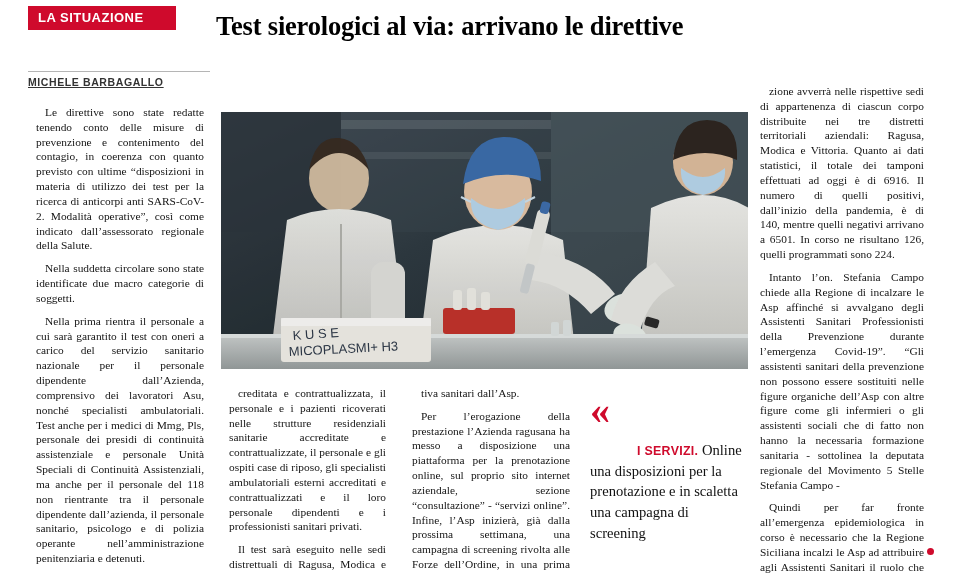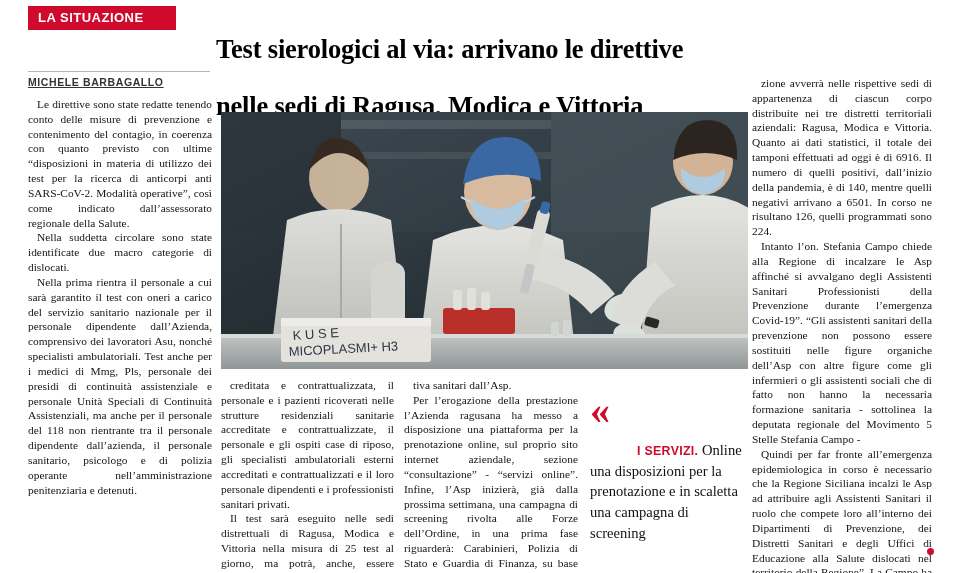--- a/index.html
+++ b/index.html
@@ -43,21 +43,21 @@
     left: 216px;
     top: 10px;
     width: 530px;
     font-family: "Liberation Serif", serif;
     font-weight: bold;
     font-size: 26.5px;
     line-height: 1.28;
     color: #000000;
     letter-spacing: -0.2px;
   }
-  .headline .hl-line { display: block; margin-top: 23px; }
+  .headline .hl-line { display: block; }
 
   
   .byline {
     position: absolute;
     left: 28px;
     top: 76px;
     width: 182px;
     font-family: "Liberation Sans", sans-serif;
     font-size: 10.5px;
     font-weight: bold;
@@ -78,21 +78,21 @@
   .col {
     position: absolute;
     text-align: justify;
     font-family: "Liberation Serif", serif;
     font-size: 11.4px;
     line-height: 1.30;
     color: #141414;
     -webkit-hyphens: auto;
     hyphens: auto;
   }
-  .col p { margin: 0; text-indent: 9px; }
+  .col p { margin: 8px; text-indent: 9px; }
   .col p.first { text-indent: 9px; }
 
   #col1 { left: 28px; top: 97px;  width: 184px; }
   #col2 { left: 221px; top: 378px; width: 173px; }
   #col3 { left: 404px; top: 378px; width: 174px; }
   #col4 { left: 752px; top: 76px;  width: 180px; }
 
   
   .photo {
     position: absolute;
@@ -148,21 +148,20 @@
 </head>
 <body>
 
 <div class="page">
 
   <div class="flag"></div>
   <div class="flag-label">LA SITUAZIONE</div>
 
   <div class="headline">
     <span class="hl-line">Test sierologici al via: arrivano le direttive</span>
-    <span class="hl-line">nelle sedi di Ragusa, Modica e Vittoria</span>
   </div>
 
   <div class="byline-rule"></div>
   <div class="byline">MICHELE BARBAGALLO</div>
 
   <div class="photo">
     <svg viewBox="0 0 527 257" preserveAspectRatio="none">
       <defs>
         <linearGradient id="bgGrad" x1="0" y1="0" x2="1" y2="1">
           <stop offset="0%" stop-color="#4e5a62"></stop>
@@ -246,21 +245,21 @@
 
       <rect x="330" y="210" width="8" height="14" rx="2" fill="#dfe4e3"></rect>
       <rect x="342" y="208" width="8" height="16" rx="2" fill="#dfe4e3"></rect>
 
       <rect x="0" y="0" width="527" height="257" fill="#000000" opacity="0.06"></rect>
     </svg>
   </div>
 
   <div class="col" id="col1">
     <p>Le direttive sono state redatte tenendo conto delle misure di prevenzione e contenimento del contagio, in coerenza con quanto previsto con ultime “disposizioni in materia di utilizzo dei test per la ricerca di anticorpi anti SARS-CoV-2. Modalità operative”, così come indicato dall’assessorato regionale della Salute.</p>
-    <p>Nella suddetta circolare sono state identificate due macro categorie di dislocati.</p>
+    <p>Nella suddetta circolare sono state identificate due macro categorie di soggetti.</p>
     <p>Nella prima rientra il personale a cui sarà garantito il test con oneri a carico del servizio sanitario nazionale per il personale dipendente dall’Azienda, comprensivo dei lavoratori Asu, nonché specialisti ambulatoriali. Test anche per i medici di Mmg, Pls, personale dei presidi di continuità assistenziale e personale Unità Speciali di Continuità Assistenziali, ma anche per il personale del 118 non rientrante tra il personale dipendente dall’azienda, il personale sanitario, psicologo e di polizia operante nell’amministrazione penitenziaria e detenuti.</p>
 
   </div>
 
   <div class="col" id="col2">
     <p class="first">creditata e contrattualizzata, il personale e i pazienti ricoverati nelle strutture residenziali sanitarie accreditate e contrattualizzate, il personale e gli ospiti case di riposo, gli specialisti ambulatoriali esterni accreditati e contrattualizzati e il loro personale dipendenti e i professionisti sanitari privati.</p>
     <p>Il test sarà eseguito nelle sedi distrettuali di Ragusa, Modica e Vittoria nella misura di 25 test al giorno, ma potrà, anche, essere effettuato nella struttura di appartenenza del dipendente così come previsto nelle diret-</p>
   </div>
 
   <div class="col" id="col3">

